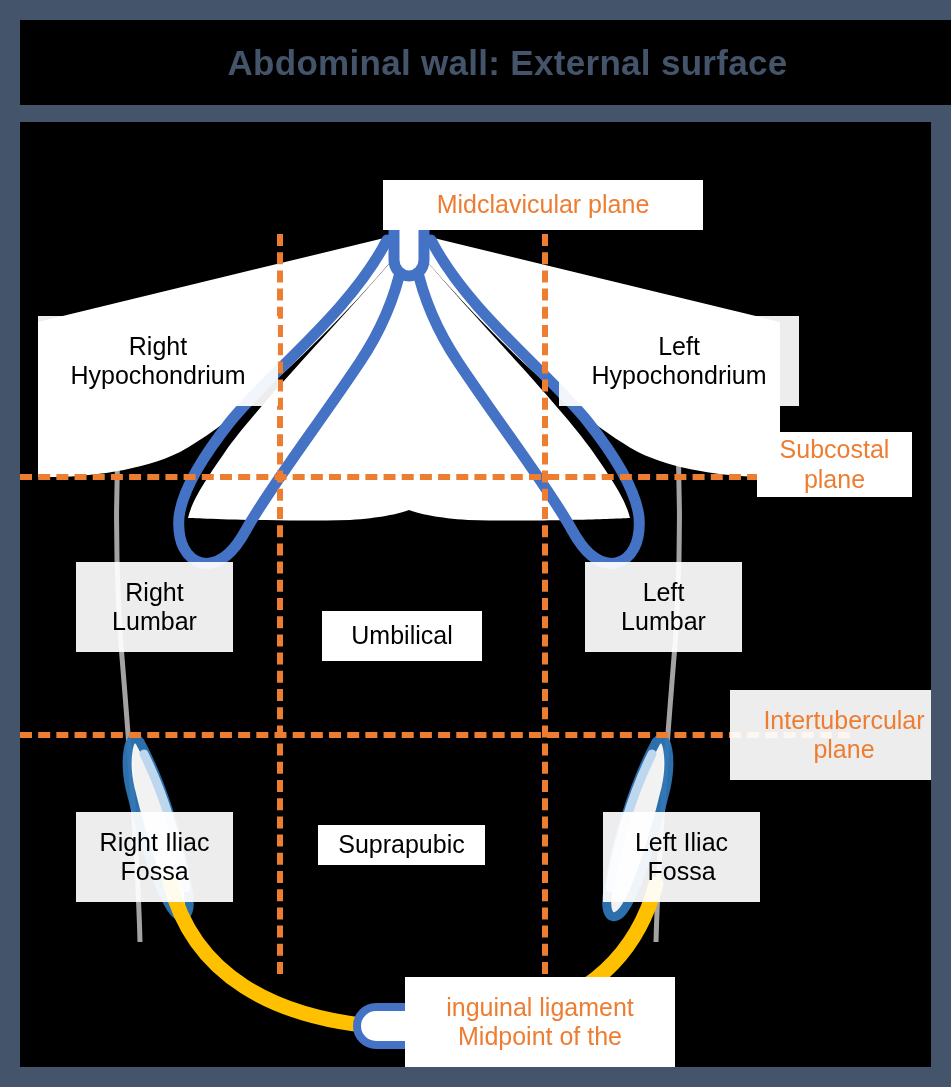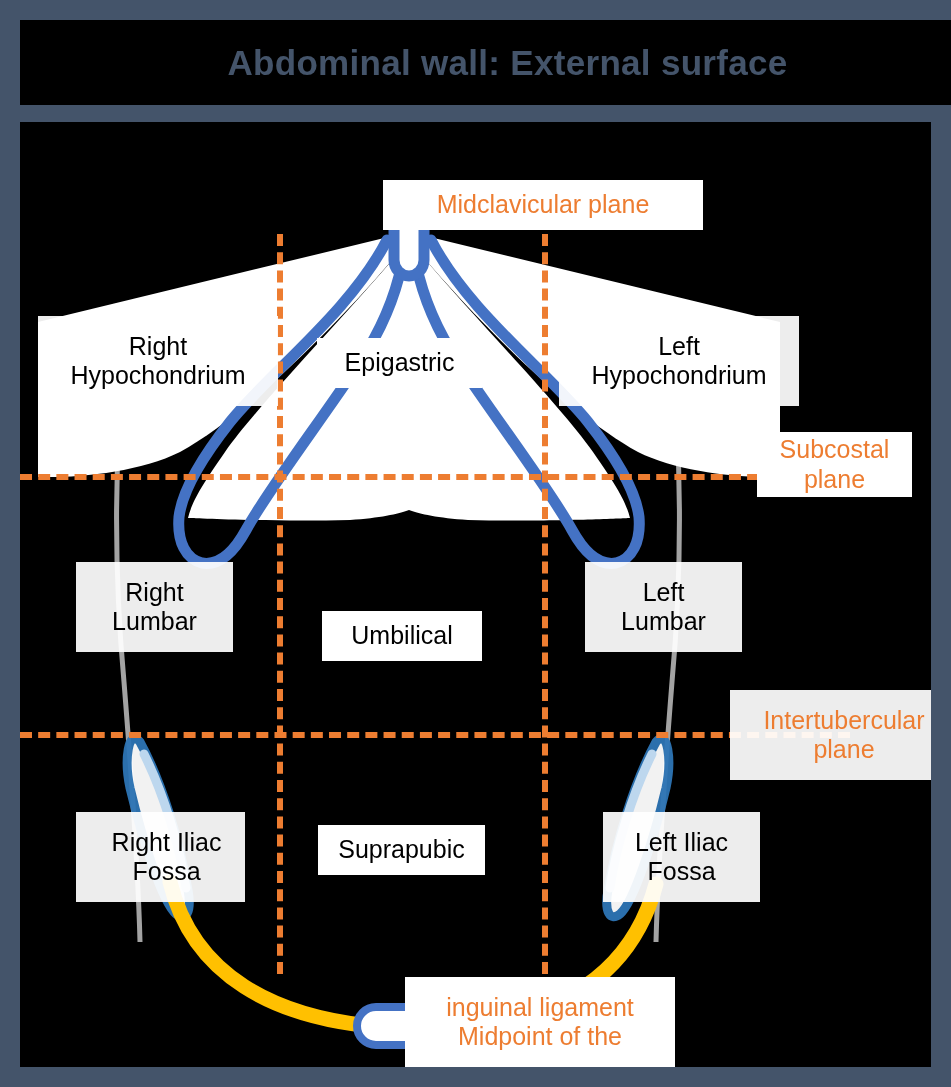--- a/index.html
+++ b/index.html
@@ -103,49 +103,46 @@
     <div class="lbl orange" style="left:385px;top:855px;width:270px;height:90px;">
       <span>inguinal ligament</span>
       <span>Midpoint of the</span>
     </div>
 
     <div class="lbl black translucent" style="left:18px;top:194px;width:240px;height:90px;">
       <span>Right</span>
       <span>Hypochondrium</span>
     </div>
 
-    <div class="lbl black" style="left:297px;top:216px;width:165px;height:50px;">
-      <span>Epigastric</span>
-    </div>
 
     <div class="lbl black translucent" style="left:539px;top:194px;width:240px;height:90px;">
       <span>Left</span>
       <span>Hypochondrium</span>
     </div>
 
     <div class="lbl black translucent" style="left:56px;top:440px;width:157px;height:90px;">
       <span>Right</span>
       <span>Lumbar</span>
     </div>
 
     <div class="lbl black" style="left:302px;top:463px;width:160px;height:50px;margin-top:26px;">
       <span>Umbilical</span>
     </div>
 
     <div class="lbl black translucent" style="left:565px;top:440px;width:157px;height:90px;">
       <span>Left</span>
       <span>Lumbar</span>
     </div>
 
-    <div class="lbl black translucent" style="left:56px;top:690px;width:157px;height:90px;padding-left:12px;">
+    <div class="lbl black translucent" style="left:56px;top:690px;width:157px;height:90px;">
       <span>Right Iliac</span>
       <span>Fossa</span>
     </div>
 
-    <div class="lbl black" style="left:298px;top:703px;width:167px;height:50px;">
+    <div class="lbl black" style="left:298px;top:703px;width:167px;height:40px;">
       <span>Suprapubic</span>
     </div>
 
     <div class="lbl black translucent" style="left:565px;top:690px;width:157px;height:90px;margin-left:18px;">
       <span>Left Iliac</span>
       <span>Fossa</span>
     </div>
 
   </div>
 </div>

